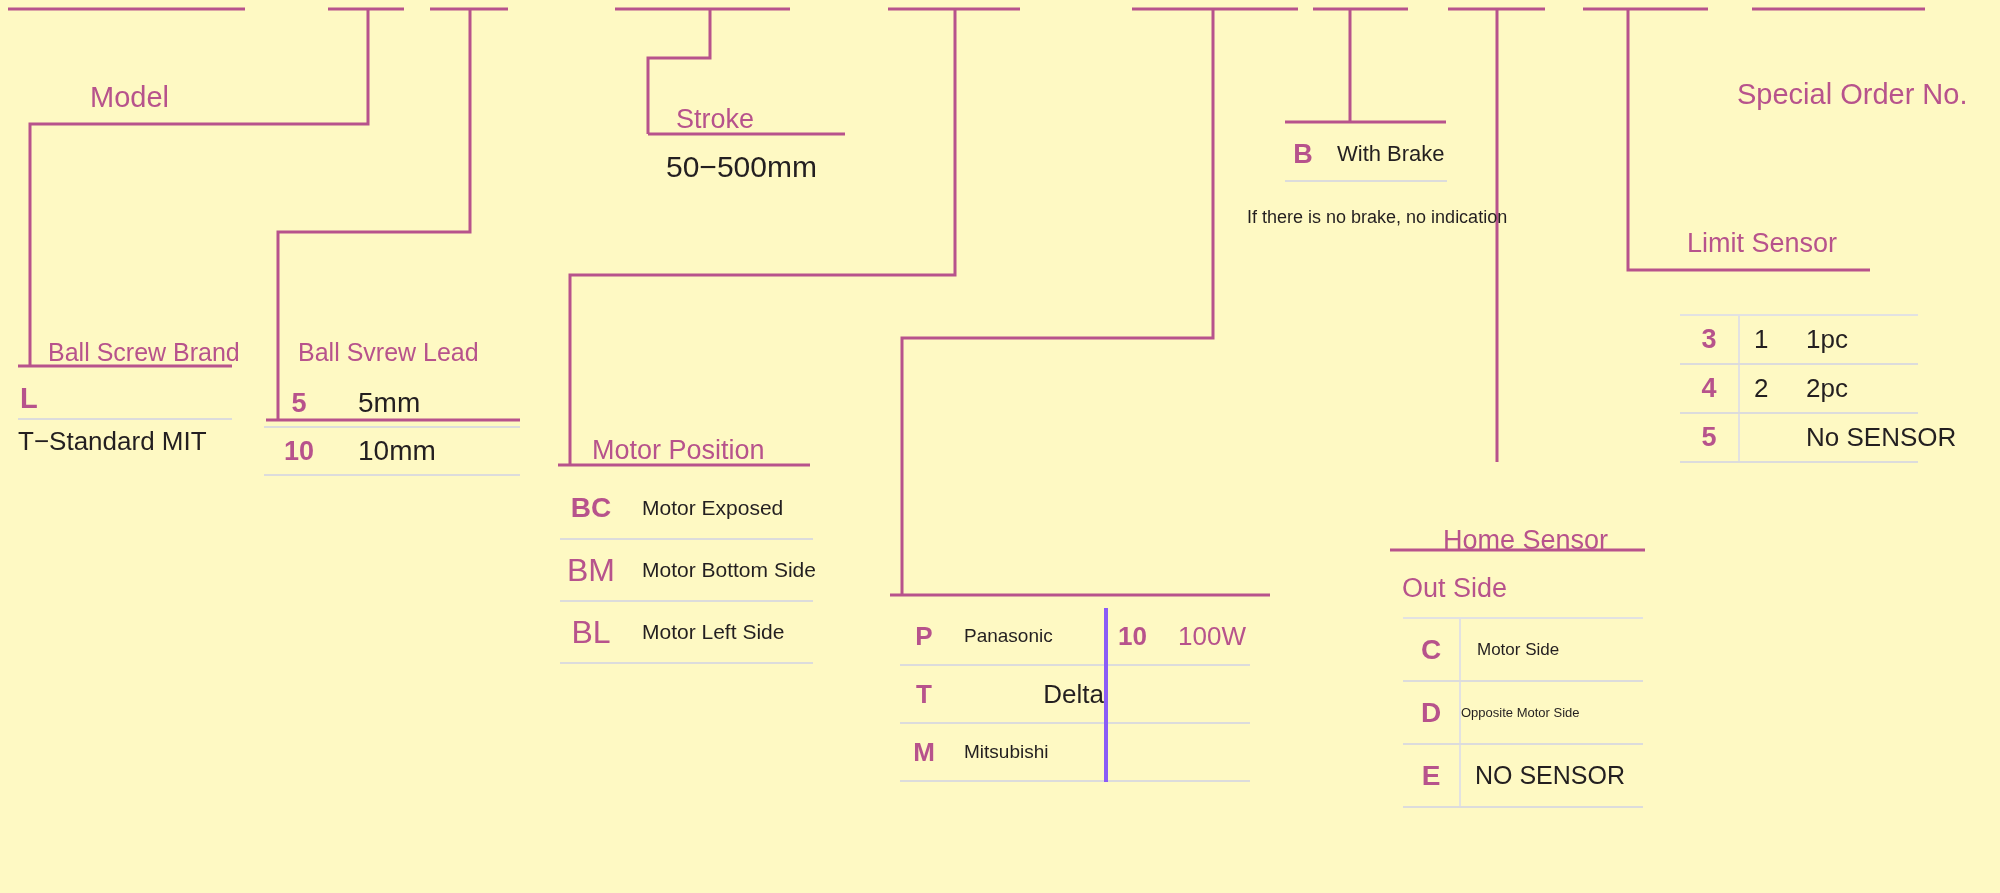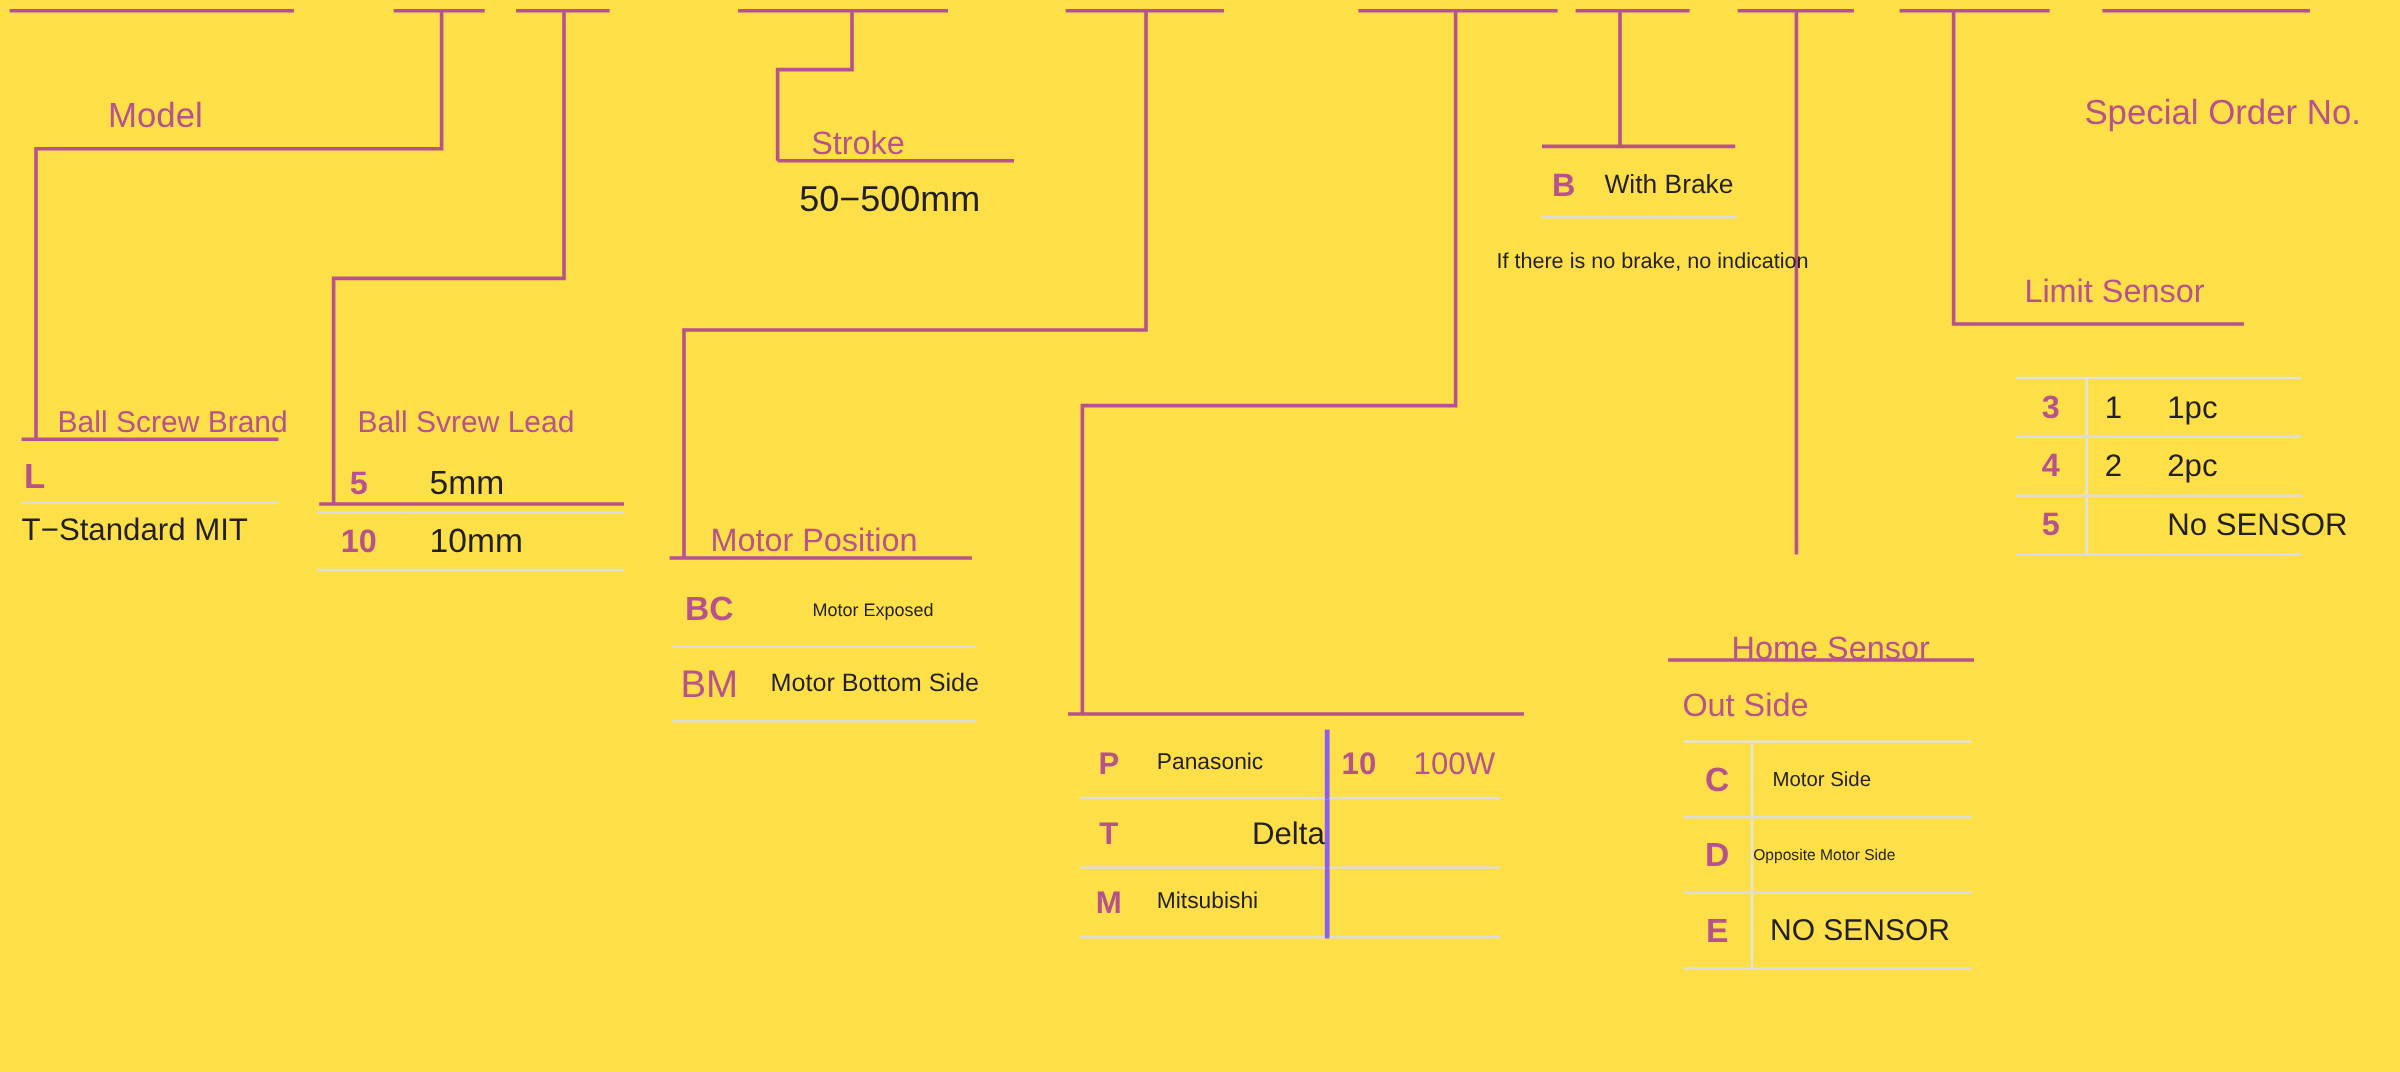--- a/index.html
+++ b/index.html
@@ -5,21 +5,21 @@
 <style>
   html,body{margin:0;padding:0;background:#ffffff;}
   body{
     font-family:"Liberation Sans","DejaVu Sans",sans-serif;
     -webkit-font-smoothing:antialiased;
   }
   #canvas{
     position:relative;
     width:2000px;
     height:893px;
-    background:#fde047;
+    background:#fef9c3;
     overflow:hidden;
   }
   #lines{
     position:absolute;left:0;top:0;width:2000px;height:893px;
     pointer-events:none;
   }
   .abs{position:absolute;}
   
   .hd{
     color:#b7538c;
@@ -130,25 +130,29 @@
 
   <div class="abs hd hd-lg" style="left:676px;top:106px;">Stroke</div>
   <div class="abs dk dk-28" style="left:666px;top:152px;font-size:30px;">50−500mm</div>
 
   <div class="abs hd hd-lg" style="left:592px;top:437px;">Motor Position</div>
 
   <table class="spec" style="left:560px;top:478px;width:253px;">
     <tbody>
         <tr>
       <td class="c-key kb rule" style="width:62px;font-size:28px;height:60px;">BC</td>
-      <td class="c-val rule" style="font-size:15px;padding-left:20px;text-align:center;">Motor Exposed</td>
+      <td class="c-val rule" style="font-size:21px;padding-left:20px;">Motor Exposed</td>
     </tr>
     <tr>
       <td class="c-key rule" style="font-size:32px;height:60px;">BM</td>
       <td class="c-val rule" style="font-size:21px;padding-left:20px;">Motor Bottom Side</td>
+    </tr>
+    <tr>
+      <td class="c-key rule" style="font-size:32px;height:60px;">BL</td>
+      <td class="c-val rule" style="font-size:21px;padding-left:20px;">Motor Left Side</td>
     </tr>
   </tbody>
     </table>
 
 
   <table class="spec" style="left:900px;top:608px;width:350px;">
     <tbody>
         <tr>
       <td class="c-key kb rule" style="width:48px;font-size:26px;height:56px;">P</td>
       <td class="c-val rule vrule" style="width:140px;font-size:19px;padding-left:16px;">Panasonic</td>

